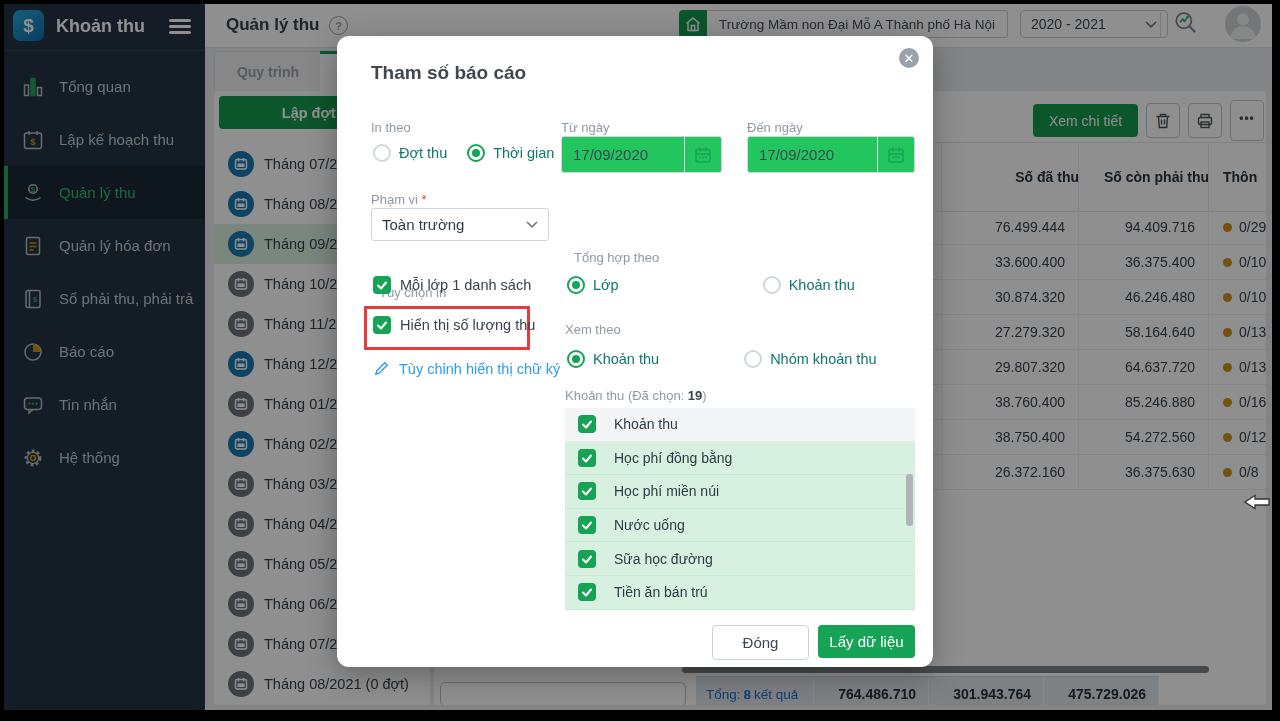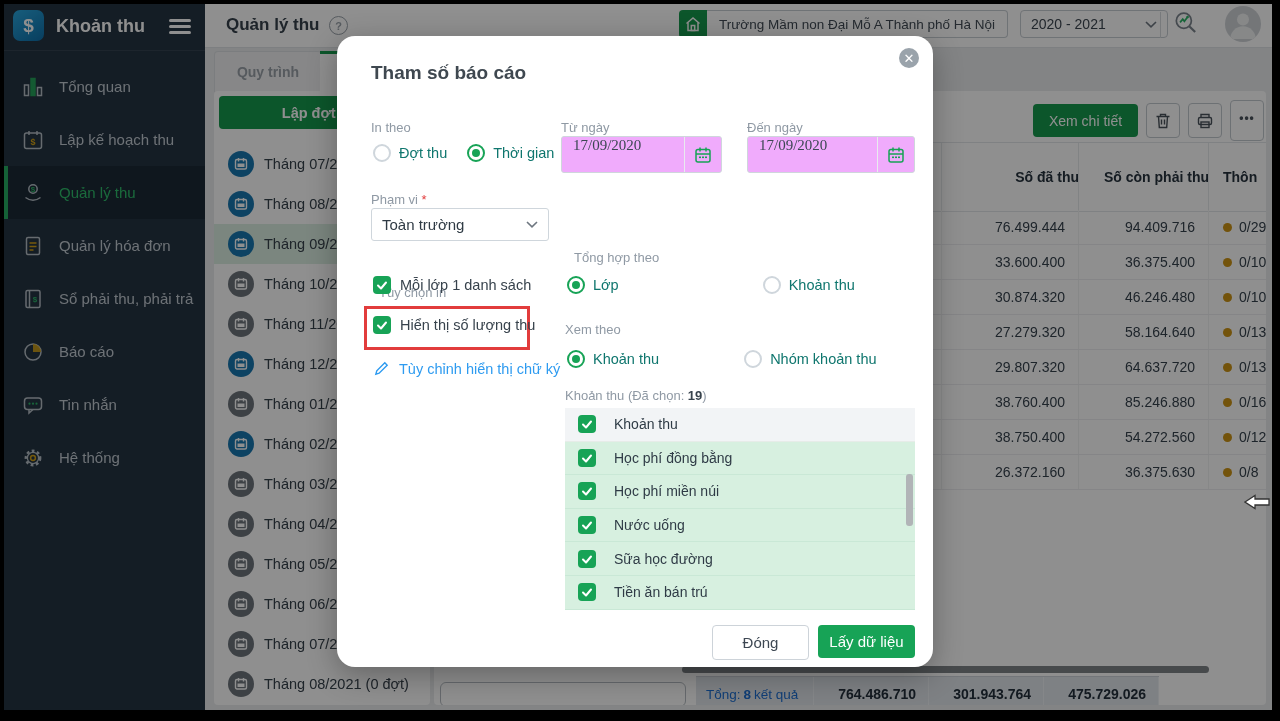--- a/index.html
+++ b/index.html
@@ -69,31 +69,31 @@
   #hthumb{position:absolute;left:248px;top:575px;width:527px;height:7px;background:#7f8488;border-radius:4px;}
   #tfoot{position:absolute;left:262px;top:585px;height:34px;display:flex;background:#e1e6eb;border-top:1px solid #cdd3da;}
   .fcell{height:34px;display:flex;align-items:center;border-right:1px solid #eef1f4;}
   #fcell-label{width:107px;padding-left:10px;font-size:13.5px;color:#1e6fd2;white-space:nowrap;}
   #fcell-label b{margin:0 3px;}
   .ftotal{width:115px;justify-content:flex-end;padding-right:12px;font-weight:bold;font-size:14px;color:#232f3b;box-sizing:border-box;}
   #empty-box{position:absolute;left:6px;top:591px;width:244px;height:23px;border:1px solid #b6bcc2;border-radius:6px;}
 
   
   #overlay{position:absolute;left:0;top:0;width:1268px;height:706px;background:rgba(0,0,0,.44);z-index:20;}
-  #modal{position:absolute;left:333px;top:32px;width:596px;height:631px;background:#fff;border-radius:18px;z-index:30;
+  #modal{position:absolute;left:333px;top:32px;width:596px;height:631px;background:#fff;border-radius:12px;z-index:30;
     box-shadow:0 8px 30px rgba(0,0,0,.3);}
   #modal-title{position:absolute;left:34px;top:26px;font-size:19px;font-weight:bold;color:#3f4850;}
   #modal-close{position:absolute;right:14px;top:12px;width:20px;height:20px;border-radius:50%;background:#9aa3ab;color:#fff;
     font-size:13px;font-weight:bold;display:flex;align-items:center;justify-content:center;cursor:pointer;line-height:1;}
   .mlab{position:absolute;font-size:13px;color:#8f99a4;}
   .radio-row{position:absolute;display:flex;align-items:center;gap:8px;font-size:14.5px;color:#0f766e;}
   .radio{width:18px;height:18px;border-radius:50%;border:2px solid #cfd6dc;box-sizing:border-box;background:#fff;flex:none;position:relative;cursor:pointer;}
   .radio.on{border-color:#17a356;}
   .radio.on::after{content:"";position:absolute;left:3px;top:3px;width:8px;height:8px;border-radius:50%;background:#17a356;}
-  .dateinput{position:absolute;height:37px;border:1px solid #cfd6dc;border-radius:3px;display:flex;background:#f0abfc;box-sizing:border-box;font-family:Liberation Serif, serif;}
+  .dateinput{position:absolute;height:37px;border:1px solid #cfd6dc;border-radius:3px;display:flex;align-items:center;background:#22c55e;box-sizing:border-box;}
   .dval{flex:1;padding-left:11px;font-size:15px;color:#3c4753;}
   .dico{width:36px;height:100%;border-left:1px solid #e8ebee;display:flex;align-items:center;justify-content:center;}
   #scope-select{position:absolute;left:34px;top:172px;width:156px;height:31px;border:1px solid #cfd6dc;border-radius:3px;
     display:flex;align-items:center;justify-content:space-between;padding:0 10px;font-size:15px;color:#2f3a44;cursor:pointer;}
   .cbrow{position:absolute;display:flex;align-items:center;gap:9px;font-size:14.5px;color:#37424c;}
   .cbox{width:18px;height:18px;border-radius:4px;background:#17a356;display:flex;align-items:center;justify-content:center;flex:none;cursor:pointer;}
   #red-frame{position:absolute;left:27px;top:270px;width:160px;height:38px;border:3px solid #e23c3c;}
   #sig-link{position:absolute;left:36px;top:324px;display:flex;align-items:center;gap:9px;font-size:14.5px;color:#2e9bf0;cursor:pointer;}
   #fee-label{position:absolute;left:228px;top:352px;font-size:13px;color:#8f99a4;}
   #fee-label b{color:#37424c;}

